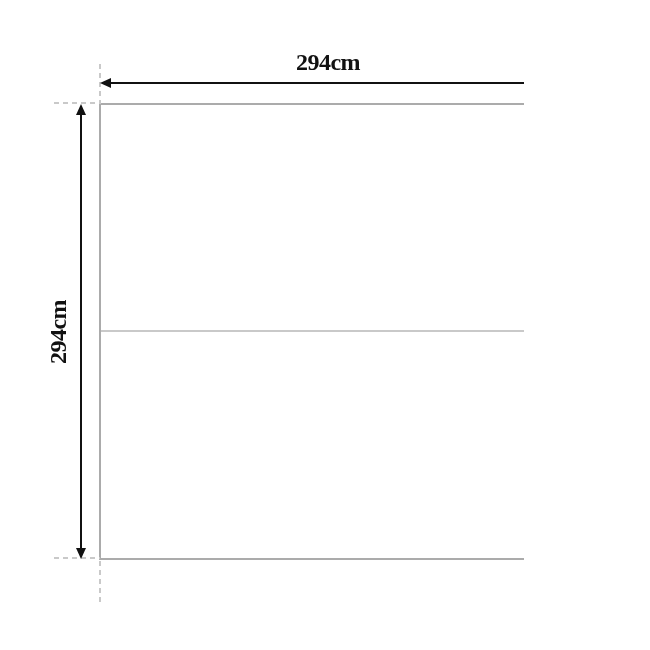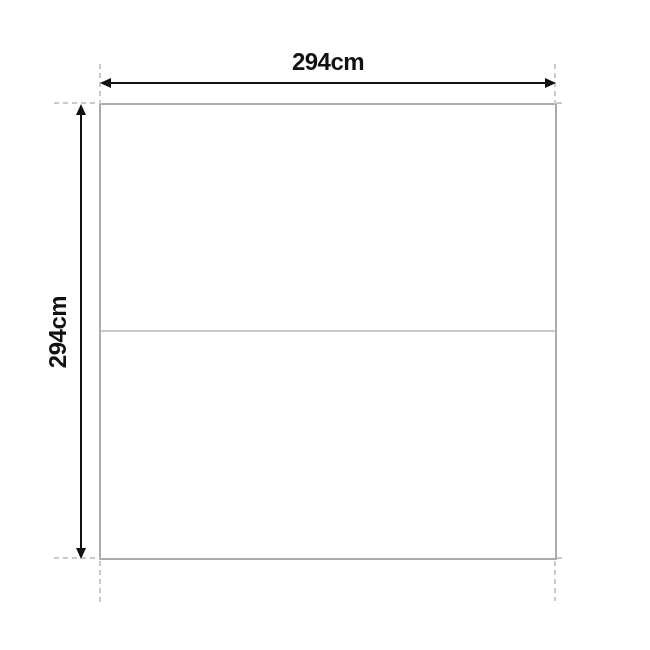--- a/index.html
+++ b/index.html
@@ -5,23 +5,22 @@
   html, body {
     margin: 0;
     padding: 0;
     background: #ffffff;
   }
   .canvas {
     position: relative;
     width: 524px;
     height: 650px;
     background: var(--bg, #ffffff);
-    font-family: Liberation Sans, sans-serif;
+    font-family: Liberation Serif, serif;
     overflow: hidden;
-    padding-left: 41px;
   }
   
   .panel {
     position: absolute;
     left: 99px;
     top: 103px;
     width: 458px;
     height: 457px;
     box-sizing: border-box;
     border: 2px solid var(--outline, #ababab);

